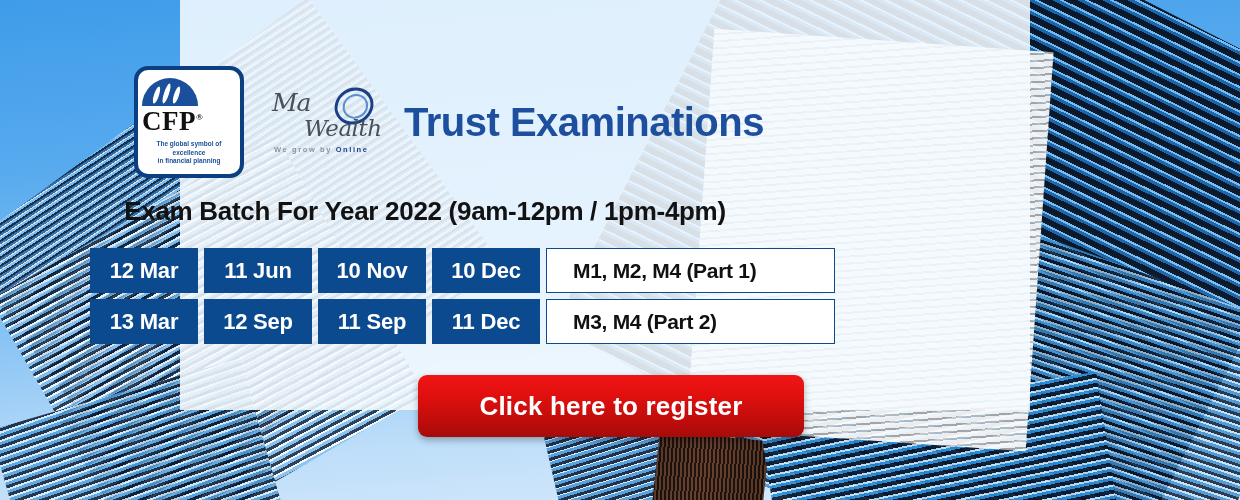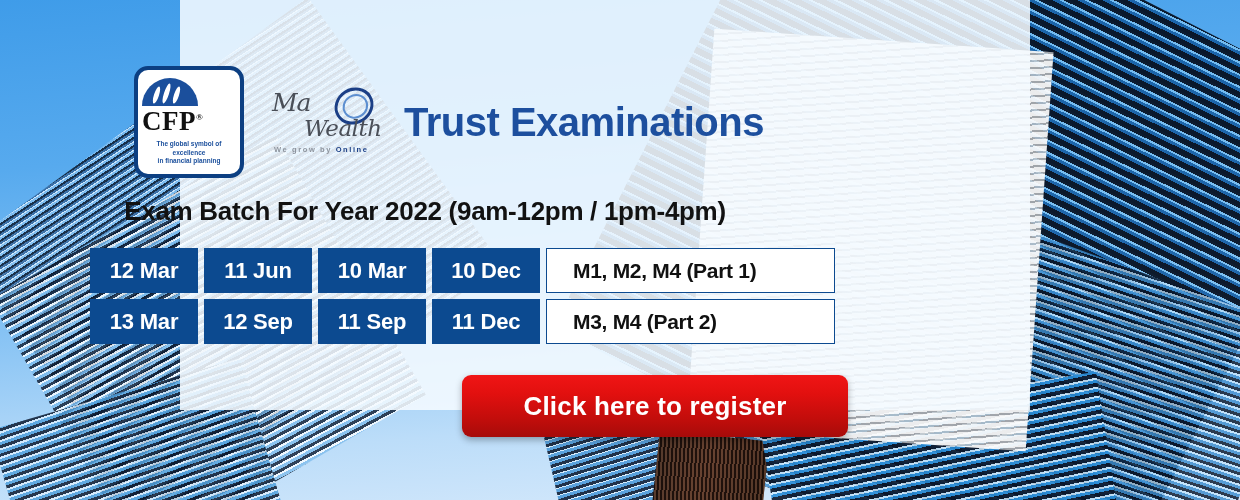--- a/index.html
+++ b/index.html
@@ -146,21 +146,21 @@
   .mod-cell{flex:1;height:45px;background:#ffffff;border:1.5px solid #0c4a90;
     display:flex;align-items:center;box-sizing:border-box;
     font-size:21px;font-weight:700;color:#111;padding-left:26px;letter-spacing:-.3px;text-align:right;}
 
   
   #cta{position:absolute;left:418px;top:375px;width:386px;height:62px;border:0;
     border-radius:9px;cursor:pointer;
     background:linear-gradient(180deg,#f01515 0%,#e2100f 30%,#c10d0b 72%,#a60b0a 100%);
     color:#fff;font-family:"Liberation Sans",sans-serif;
     font-size:26px;font-weight:700;letter-spacing:.2px;
-    box-shadow:0 3px 7px rgba(0,0,0,.30);margin-left:44px;}
+    box-shadow:0 3px 7px rgba(0,0,0,.30);}
 </style>
 </head>
 <body>
 
 <div id="banner">
 
   <div class="sky"></div>
 
   <div class="tower" id="towerR">
       <div class="louver"></div>
@@ -216,21 +216,21 @@
 
     <div id="mainTitle">Trust Examinations</div>
   </div>
 
   <div id="subTitle">Exam Batch For Year 2022  (9am-12pm / 1pm-4pm)</div>
 
   <div id="schedule">
     <div class="sched-row">
       <div class="date-cell">12 Mar</div>
       <div class="date-cell">11 Jun</div>
-      <div class="date-cell">10 Mar</div>
+      <div class="date-cell">10 Nov</div>
       <div class="date-cell">10 Dec</div>
       <div class="mod-cell">M1, M2, M4 (Part 1)</div>
     </div>
     <div class="sched-row">
       <div class="date-cell">13 Mar</div>
       <div class="date-cell">12 Sep</div>
       <div class="date-cell">11 Sep</div>
       <div class="date-cell">11 Dec</div>
       <div class="mod-cell">M3, M4 (Part 2)</div>
     </div>

